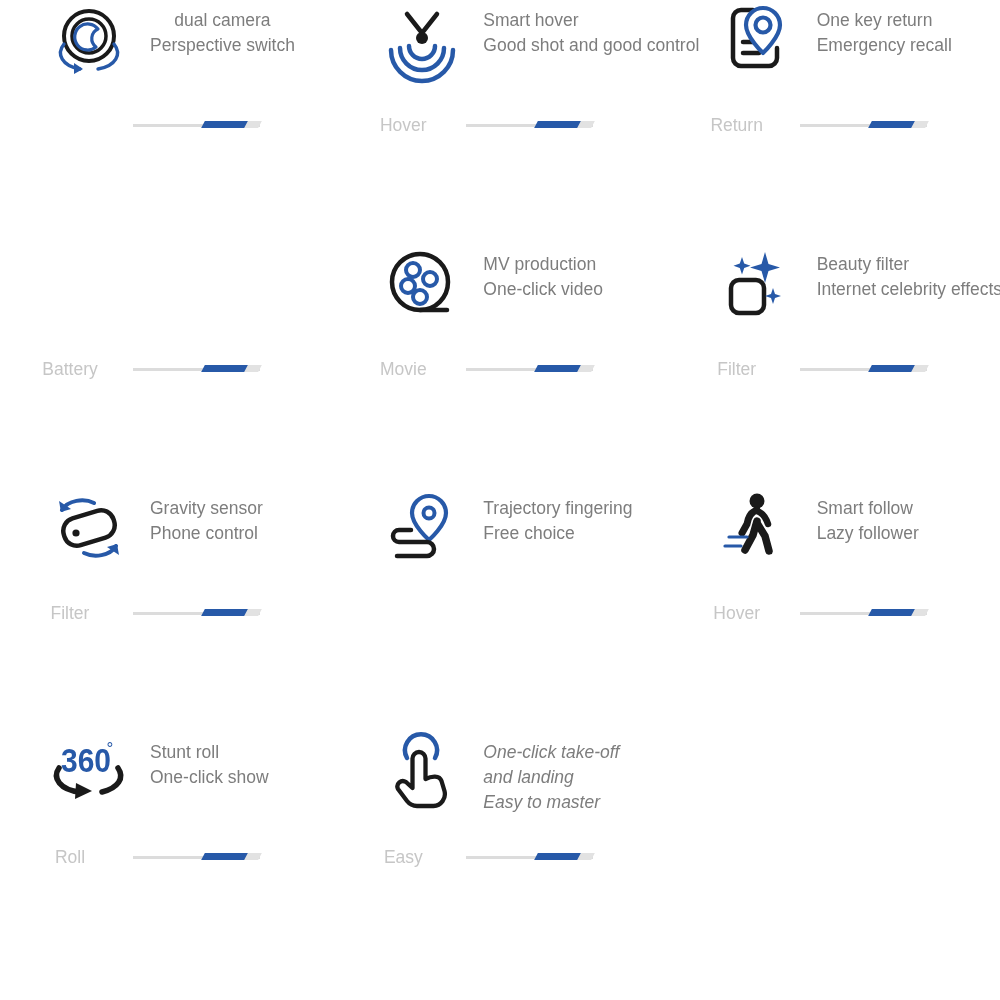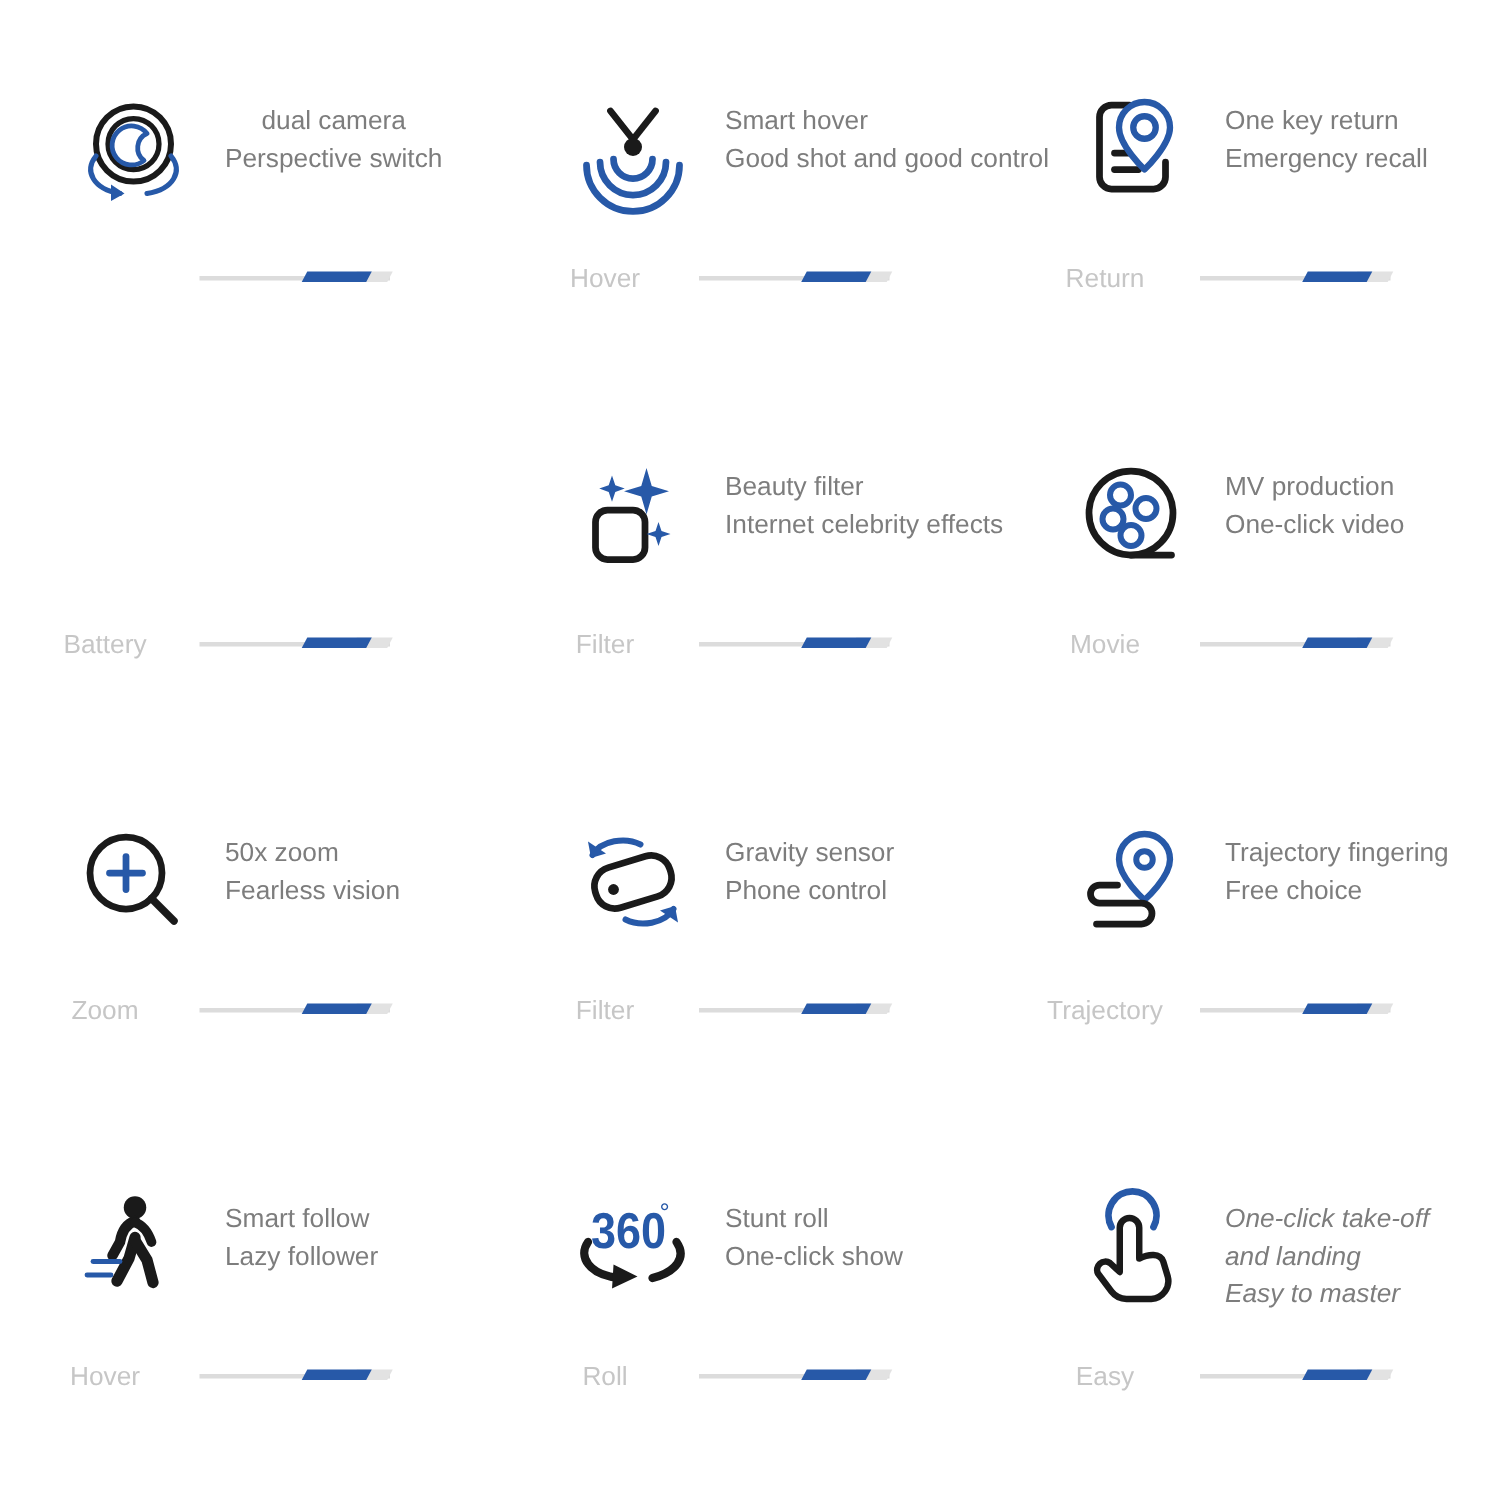--- a/index.html
+++ b/index.html
@@ -6,21 +6,21 @@
   body{
     width:1000px;height:1000px;background:#ffffff;
     font-family:"Liberation Sans","DejaVu Sans",sans-serif;
     -webkit-font-smoothing:antialiased;
   }
   .grid{
     position:relative;width:1000px;height:1000px;
     display:grid;
     grid-template-columns:333.33px 333.33px 333.33px;
     grid-template-rows:244px 244px 244px 244px;
-    padding-top:60px;box-sizing:border-box;
+    box-sizing:border-box;
   }
   .cell{position:relative;box-sizing:border-box;}
 
   .cell-top{display:flex;align-items:flex-start;padding-left:46px;height:108px;}
   .icon-box{
     width:86px;height:86px;flex:0 0 86px;
     display:flex;align-items:flex-end;justify-content:center;
   }
   .icon-box svg{display:block;}
   .texts{
@@ -153,45 +153,20 @@
         <div class="tail"></div>
         <div class="fill"></div>
       </div>
     </div>
   </div>
 
   <div class="cell">
     <div class="cell-top">
       <div class="icon-box">
         <svg width="86" height="86" viewBox="0 0 86 86">
-          <rect x="18" y="36" width="33" height="33" rx="8" fill="none" stroke="#1a1a1a" stroke-width="4.5"></rect>
-          <path d="M52 8 L55.5 20 L67 23.5 L55.5 27 L52 39 L48.5 27 L37 23.5 L48.5 20 z" fill="#2759a8"></path>
-          <path d="M29 13 L31.2 19.5 L37.5 21.7 L31.2 24 L29 30.5 L26.8 24 L20.5 21.7 L26.8 19.5 z" fill="#2759a8"></path>
-          <path d="M60 44 L62 50 L68 52 L62 54 L60 60 L58 54 L52 52 L58 50 z" fill="#2759a8"></path>
-        </svg>
-      </div>
-      <div class="texts">
-        <span class="l1">Beauty filter</span>
-        <span class="l2">Internet celebrity effects</span>
-      </div>
-    </div>
-    <div class="cell-bottom">
-      <div class="tag">Filter</div>
-      <div class="bar">
-        <div class="track"></div>
-        <div class="tail"></div>
-        <div class="fill"></div>
-      </div>
-    </div>
-  </div>
-
-  <div class="cell">
-    <div class="cell-top">
-      <div class="icon-box">
-        <svg width="86" height="86" viewBox="0 0 86 86">
           <circle cx="41" cy="38" r="28" fill="none" stroke="#1a1a1a" stroke-width="4.5"></circle>
           <circle cx="34" cy="26" r="7" fill="none" stroke="#2759a8" stroke-width="4"></circle>
           <circle cx="51" cy="35" r="7" fill="none" stroke="#2759a8" stroke-width="4"></circle>
           <circle cx="29" cy="42" r="7" fill="none" stroke="#2759a8" stroke-width="4"></circle>
           <circle cx="41" cy="53" r="7" fill="none" stroke="#2759a8" stroke-width="4"></circle>
           <path d="M41 66 H68" stroke="#1a1a1a" stroke-width="4.5" stroke-linecap="round"></path>
         </svg>
       </div>
       <div class="texts">
         <span class="l1">MV production</span>
@@ -205,40 +180,41 @@
         <div class="tail"></div>
         <div class="fill"></div>
       </div>
     </div>
   </div>
 
   <div class="cell">
     <div class="cell-top">
       <div class="icon-box">
         <svg width="86" height="86" viewBox="0 0 86 86">
-          <circle cx="38" cy="34" r="24" fill="none" stroke="#1a1a1a" stroke-width="4.5"></circle>
-          <path d="M55 51 L70 66" stroke="#1a1a1a" stroke-width="5" stroke-linecap="round"></path>
-          <path d="M38 23 V45" stroke="#2759a8" stroke-width="4.5" stroke-linecap="round"></path>
-          <path d="M27 34 H49" stroke="#2759a8" stroke-width="4.5" stroke-linecap="round"></path>
-        </svg>
-      </div>
-      <div class="texts">
-        <span class="l1">50x zoom</span>
-        <span class="l2">Fearless vision</span>
-      </div>
-    </div>
-    <div class="cell-bottom">
-      <div class="tag">Zoom</div>
-      <div class="bar">
-        <div class="track"></div>
-        <div class="tail"></div>
-        <div class="fill"></div>
-      </div>
-    </div>
-  </div>
+          <rect x="18" y="36" width="33" height="33" rx="8" fill="none" stroke="#1a1a1a" stroke-width="4.5"></rect>
+          <path d="M52 8 L55.5 20 L67 23.5 L55.5 27 L52 39 L48.5 27 L37 23.5 L48.5 20 z" fill="#2759a8"></path>
+          <path d="M29 13 L31.2 19.5 L37.5 21.7 L31.2 24 L29 30.5 L26.8 24 L20.5 21.7 L26.8 19.5 z" fill="#2759a8"></path>
+          <path d="M60 44 L62 50 L68 52 L62 54 L60 60 L58 54 L52 52 L58 50 z" fill="#2759a8"></path>
+        </svg>
+      </div>
+      <div class="texts">
+        <span class="l1">Beauty filter</span>
+        <span class="l2">Internet celebrity effects</span>
+      </div>
+    </div>
+    <div class="cell-bottom">
+      <div class="tag">Filter</div>
+      <div class="bar">
+        <div class="track"></div>
+        <div class="tail"></div>
+        <div class="fill"></div>
+      </div>
+    </div>
+  </div>
+
 
   <div class="cell">
     <div class="cell-top">
       <div class="icon-box">
         <svg width="86" height="86" viewBox="0 0 86 86">
           <rect x="17" y="26" width="52" height="28" rx="13" fill="none" stroke="#1a1a1a" stroke-width="4.5" transform="rotate(-17 43 40)"></rect>
           <circle cx="30" cy="45" r="3.6" fill="#1a1a1a"></circle>
           <path d="M16 22 C22 12 38 10 48 15" fill="none" stroke="#2759a8" stroke-width="4" stroke-linecap="round"></path>
           <path d="M13 13 L15 24 L25 21 z" fill="#2759a8"></path>
           <path d="M70 58 C64 68 48 70 38 65" fill="none" stroke="#2759a8" stroke-width="4" stroke-linecap="round"></path>
@@ -265,28 +241,20 @@
       <div class="icon-box">
         <svg width="86" height="86" viewBox="0 0 86 86">
           <path d="M50 8 a17 17 0 0 1 17 17 c0 12 -17 27 -17 27 S33 37 33 25 A17 17 0 0 1 50 8 z" fill="none" stroke="#2759a8" stroke-width="4.2" stroke-linejoin="round"></path>
           <circle cx="50" cy="25" r="5.5" fill="none" stroke="#2759a8" stroke-width="4"></circle>
           <path d="M32 42 H20 a6 6 0 0 0 0 12 H48 a7 7 0 0 1 0 14 H18" fill="none" stroke="#1a1a1a" stroke-width="4.5" stroke-linecap="round"></path>
         </svg>
       </div>
       <div class="texts">
         <span class="l1">Trajectory fingering</span>
         <span class="l2">Free choice</span>
-      </div>
-    </div>
-    <div class="cell-bottom">
-      <div class="tag">Trajectory</div>
-      <div class="bar">
-        <div class="track"></div>
-        <div class="tail"></div>
-        <div class="fill"></div>
       </div>
     </div>
   </div>
 
   <div class="cell">
     <div class="cell-top">
       <div class="icon-box">
         <svg width="86" height="86" viewBox="0 0 86 86">
           <circle cx="44" cy="13" r="7.5" fill="#1a1a1a"></circle>
           <path d="M44 22 C38 24 35 30 34 36 L29 45" stroke="#1a1a1a" stroke-width="7" stroke-linecap="round" fill="none"></path>

